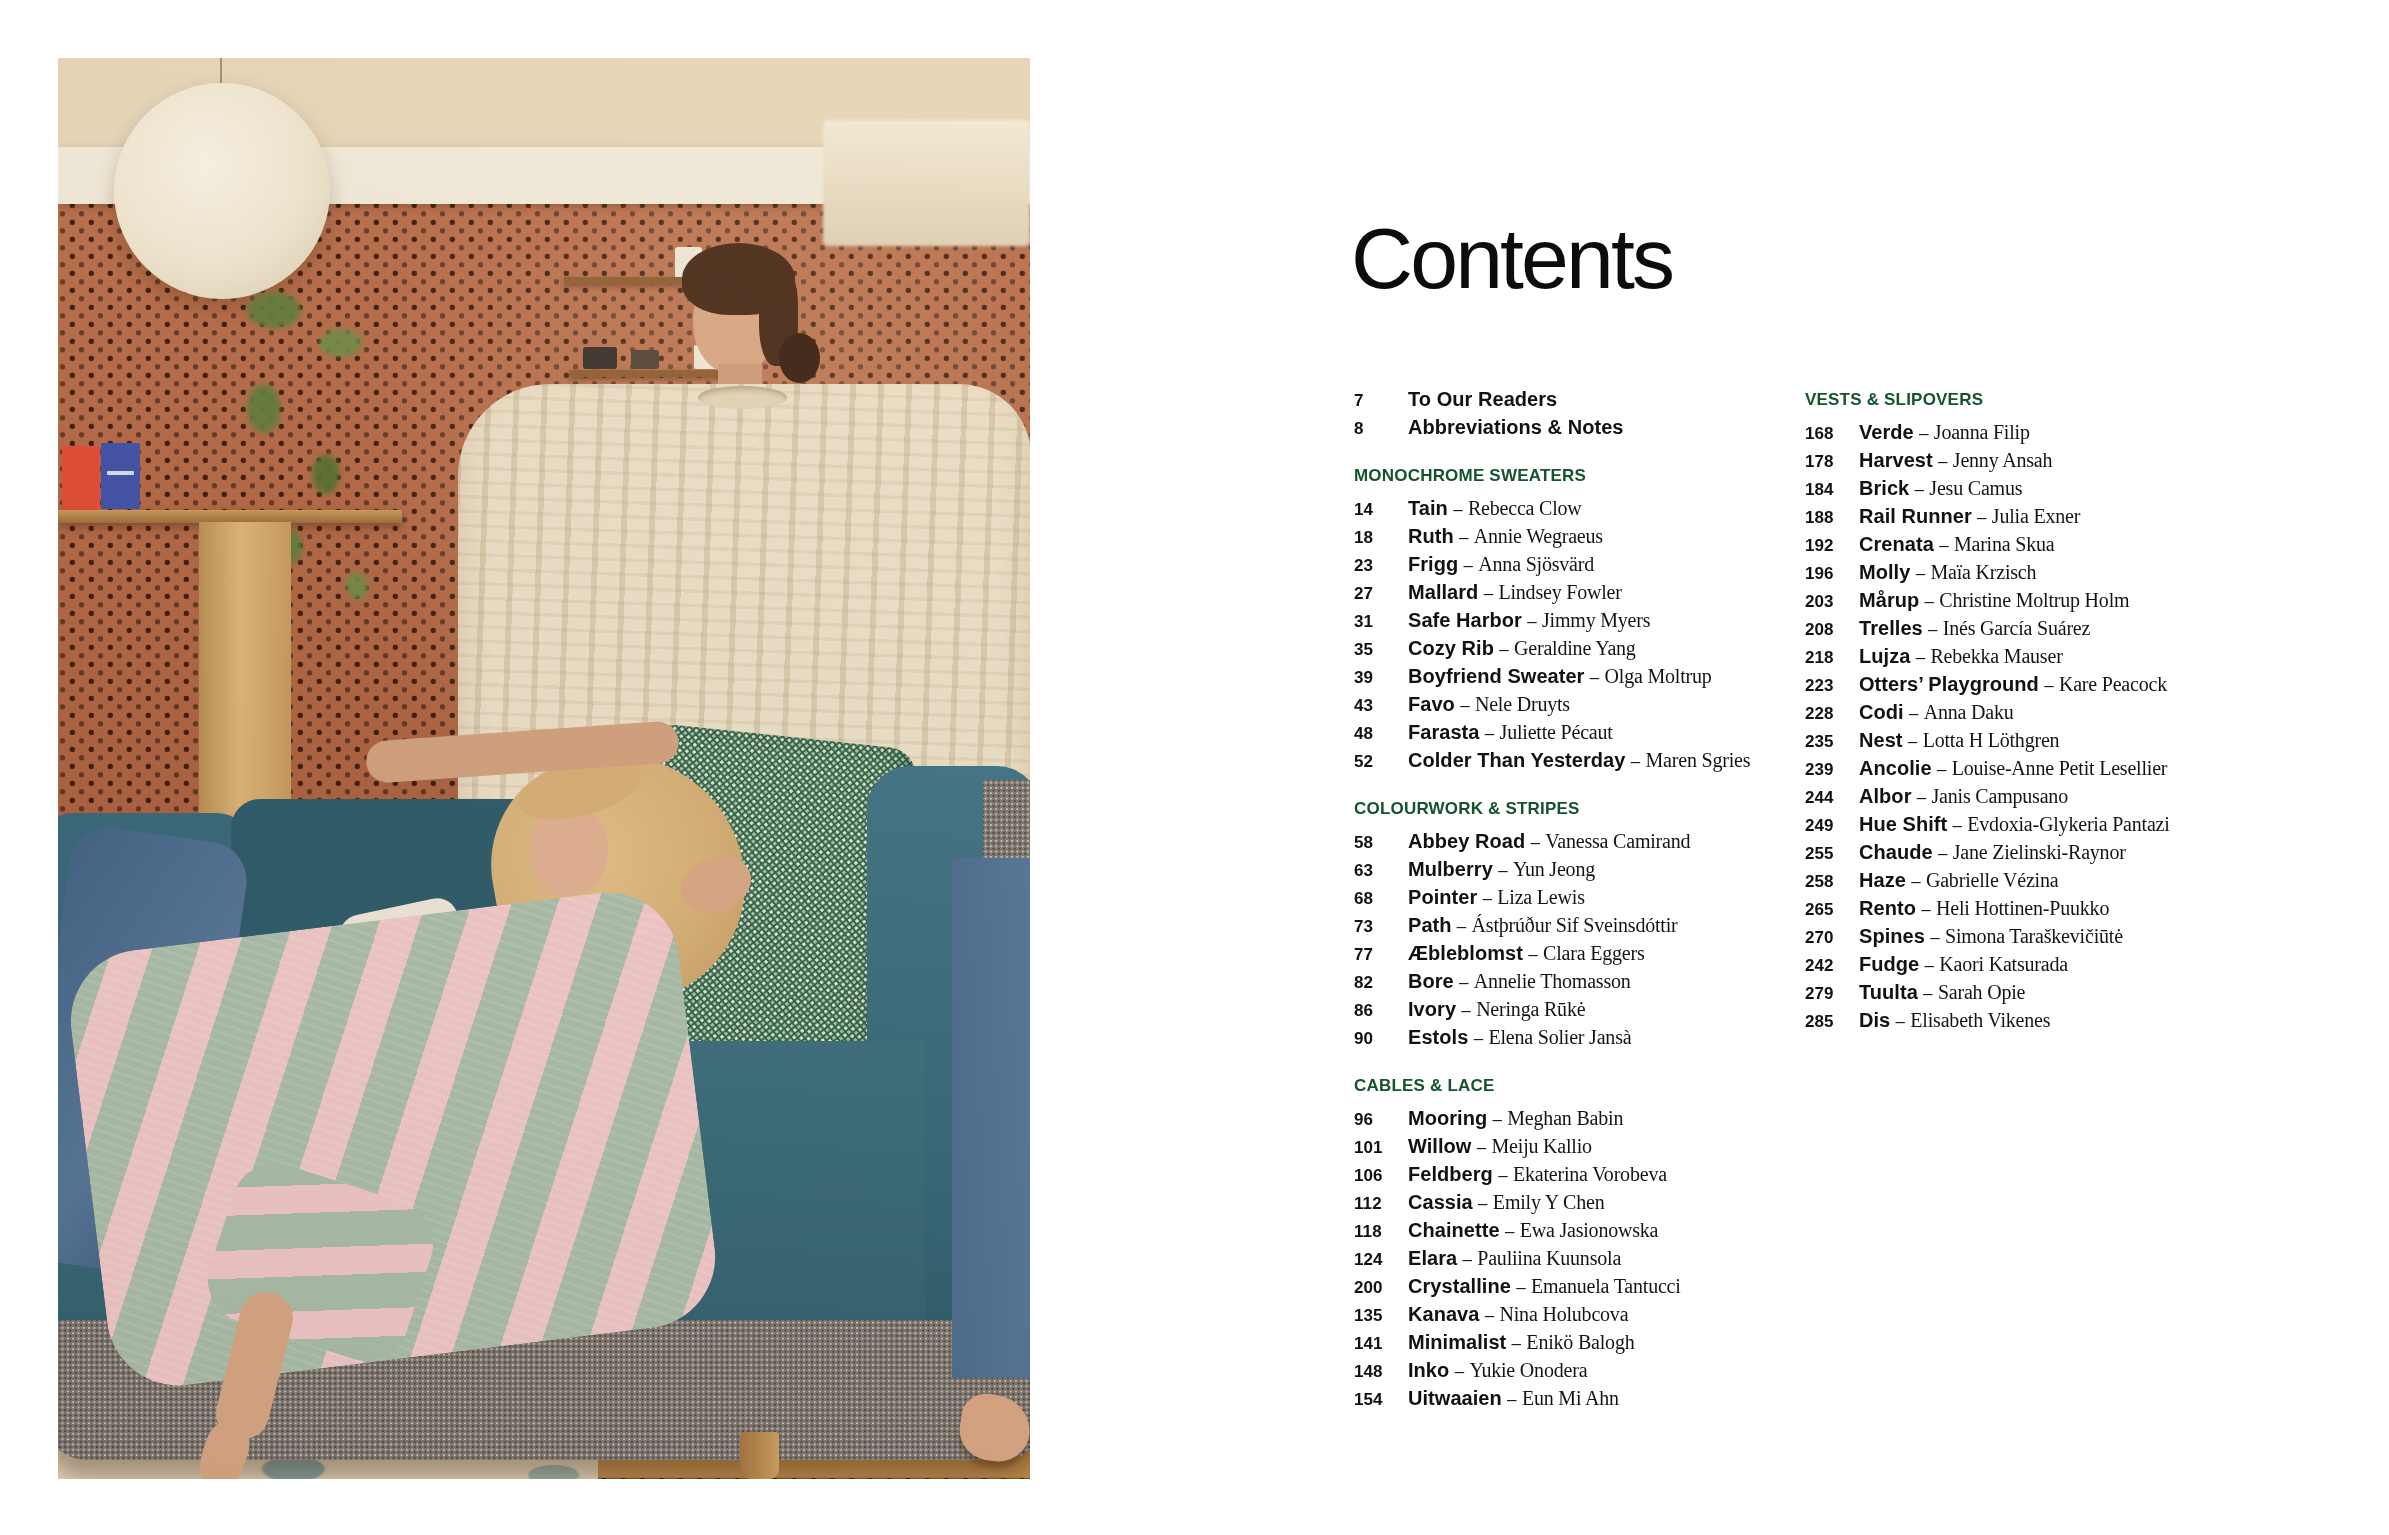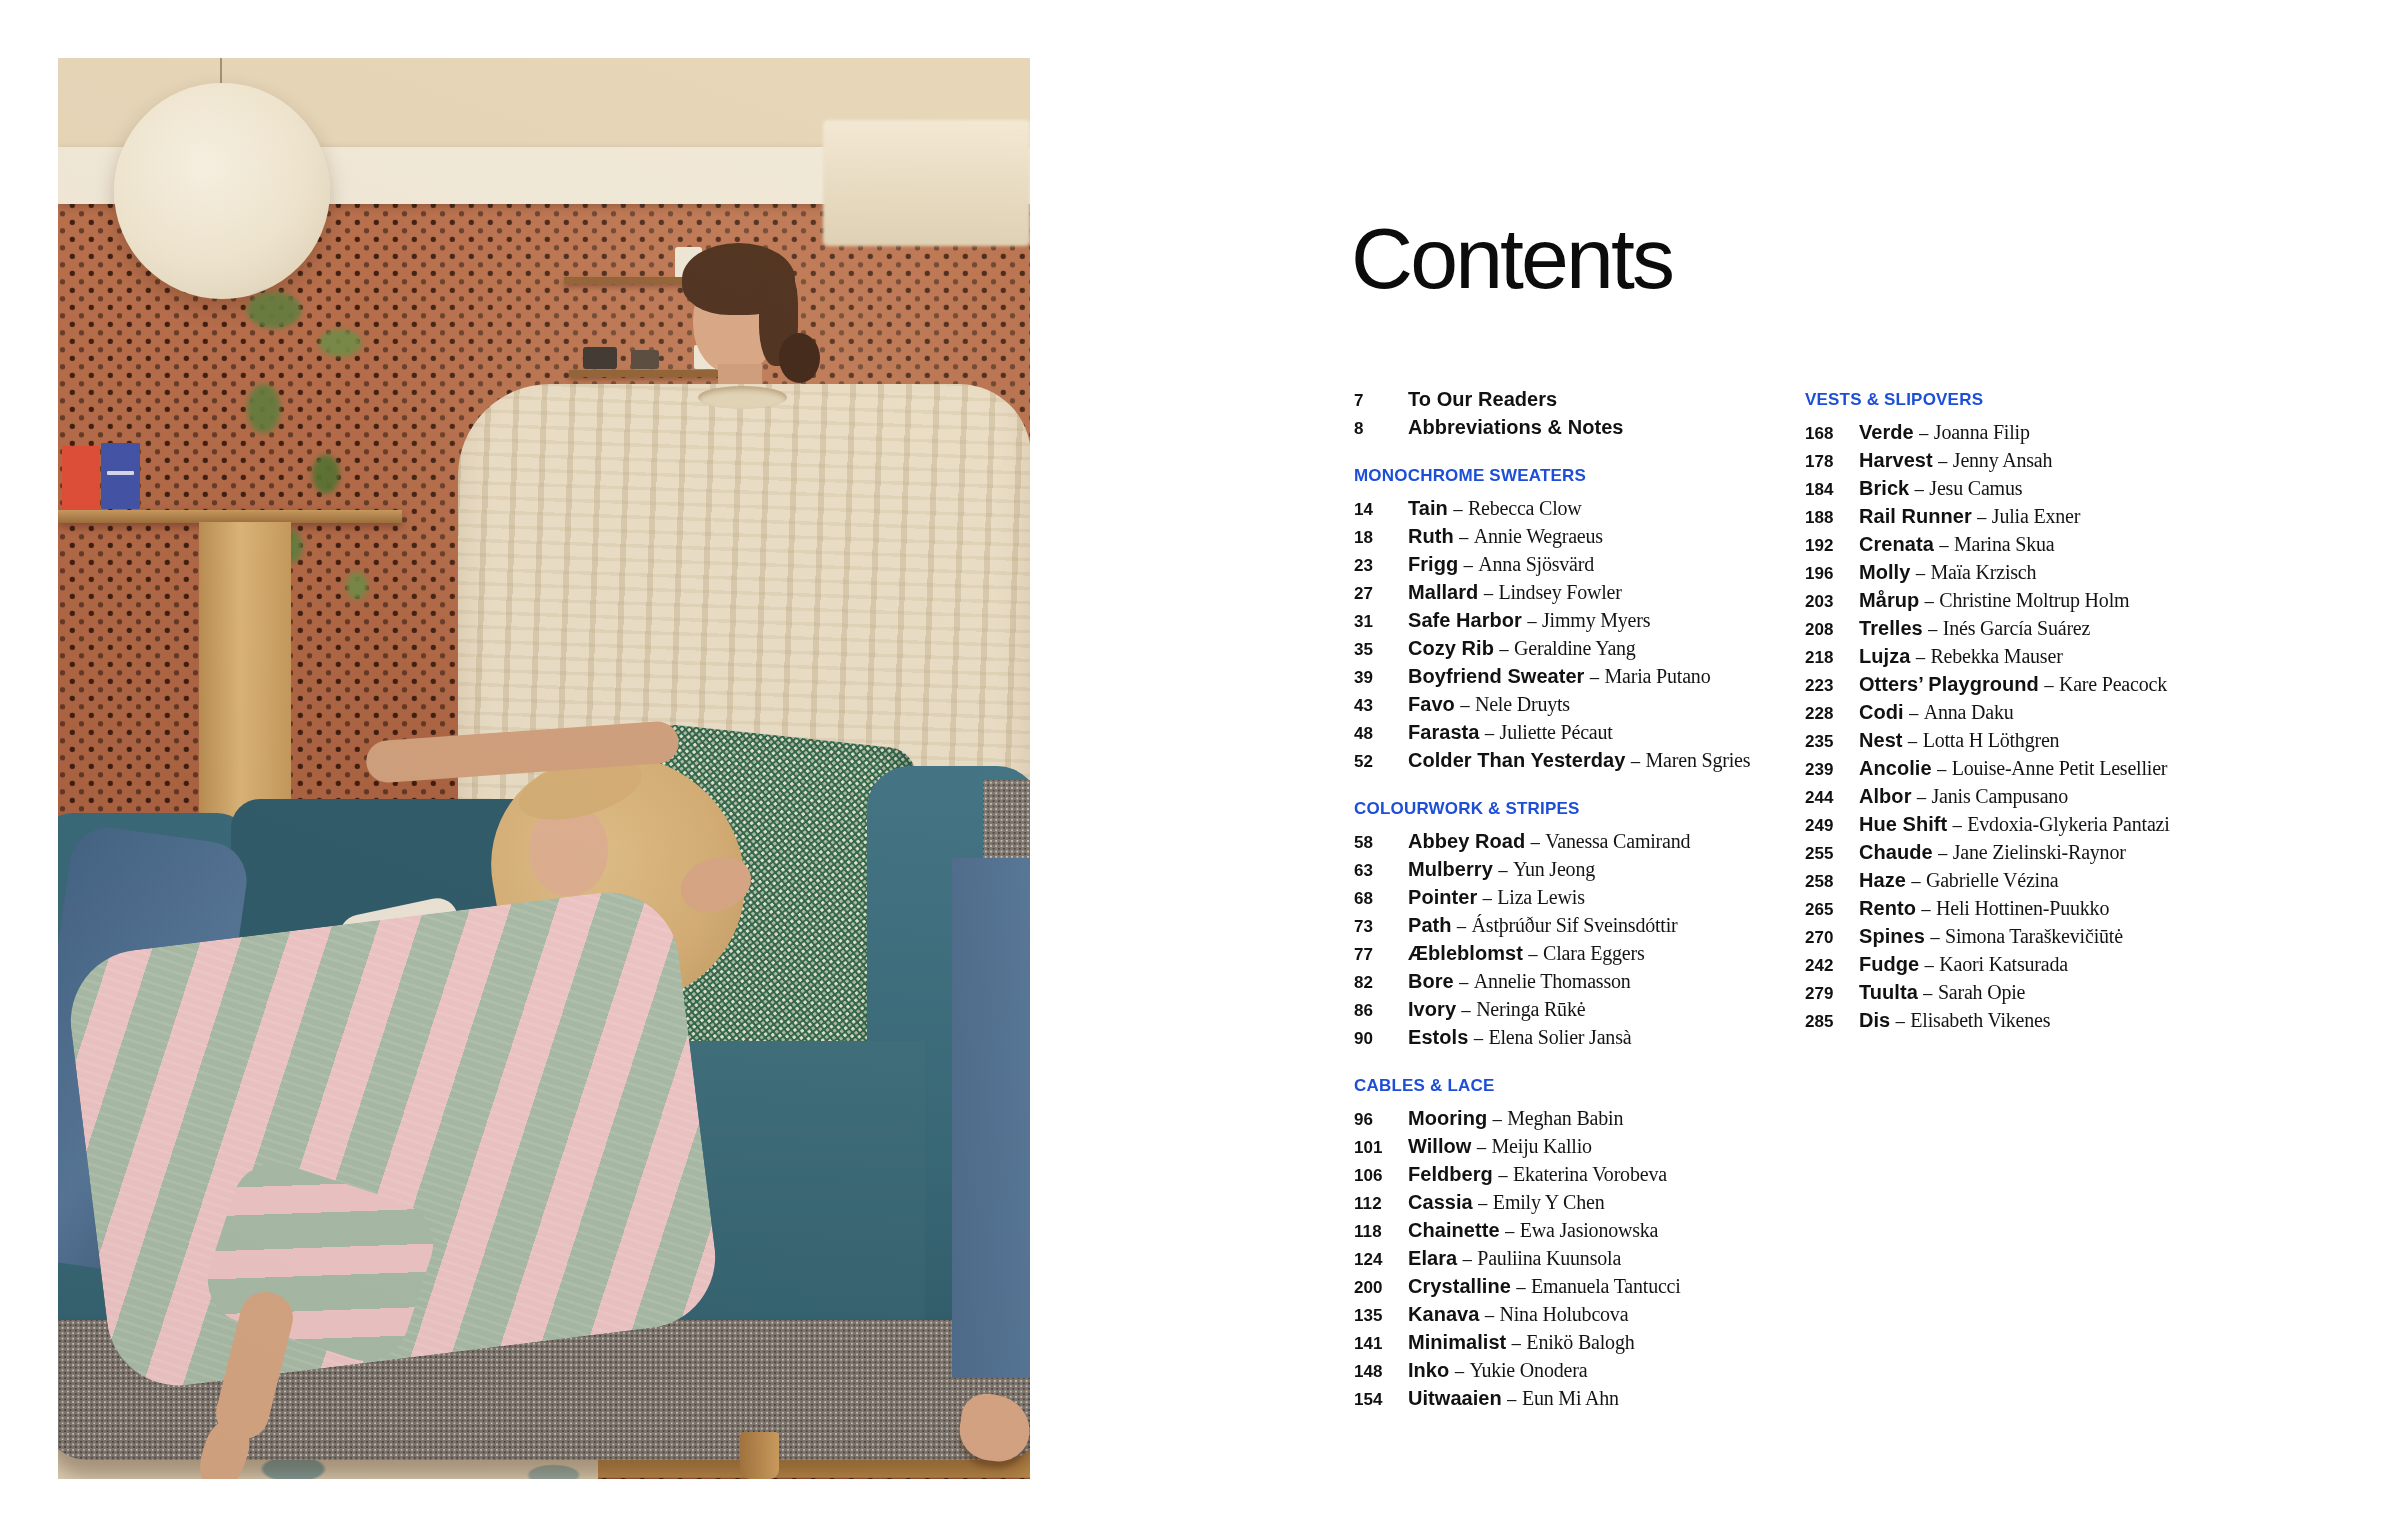--- a/index.html
+++ b/index.html
@@ -114,21 +114,21 @@
   .title{position:absolute;left:1351px;top:157px;font-size:86px;font-weight:500;letter-spacing:-2.9px;line-height:1;color:#0c0c0c;}
   .col{position:absolute;}
   .col1{left:1354px;top:385px;width:443px;}
   .col2{left:1805px;top:386px;width:568px;}
   .row{display:flex;align-items:baseline;height:28px;line-height:28px;white-space:nowrap;}
   .num{flex:0 0 54px;font-size:17px;font-weight:600;letter-spacing:0.1px;}
   .label{line-height:28px;}
   .pname{font-size:20px;font-weight:600;letter-spacing:0.05px;}
   .dash{font-size:17px;font-weight:500;margin:0 5.3px;}
   .designer{font-family:"Liberation Serif",serif;font-size:20px;font-weight:400;letter-spacing:-0.2px;color:#141414;}
-  .sec-head{font-size:17px;font-weight:700;line-height:28px;letter-spacing:0.2px;color:#1d4ed8;margin-top:21px;margin-bottom:3.9px;}
+  .sec-head{font-size:17px;font-weight:700;line-height:28px;letter-spacing:0.2px;color:#14532d;margin-top:21px;margin-bottom:3.9px;}
   .col .sec-head:first-child{margin-top:0;}
   .col1 .sec-head:last-of-type{margin-top:41px;}
   .col2 .sec-head:not(:first-child){margin-top:30px;}
 </style>
 </head>
 <body>
 
 <div class="photo" style="--wall: #b2613d; --wall_dot: #38180c; --ceiling: #e6d7ba; --beam: #f1ebdb; --lamp: #efe7d2; --plant: #5e7b3c; --book_red: #e04a36; --book_blue: #3c4fa8; --skin: #d9a887; --hair_dark: #4a2e1c; --hair_blonde: #d6b077; --sweater_cream: #ece1ca; --sweater_sage: #a9bfab; --sweater_pink: #f2c9cb; --jeans: #53769a; --sofa_blue: #33687a; --sofa_blue_dark: #2a5a6b; --cushion_green: #2c684b; --cushion_dot: #e9e6d6; --tweed: #7d7872; --floor: #c49350; --rug: #e7ddc2; --rug_teal: #6f9aa0;">
   <div class="wall"></div>
   <div class="ceiling"></div>
@@ -211,21 +211,21 @@
     <div class="row">
       <span class="num">31</span>
       <span class="label"><span class="pname">Safe Harbor</span><span class="dash">–</span><span class="designer">Jimmy Myers</span></span>
     </div>
     <div class="row">
       <span class="num">35</span>
       <span class="label"><span class="pname">Cozy Rib</span><span class="dash">–</span><span class="designer">Geraldine Yang</span></span>
     </div>
     <div class="row">
       <span class="num">39</span>
-      <span class="label"><span class="pname">Boyfriend Sweater</span><span class="dash">–</span><span class="designer">Maria Putano</span></span>
+      <span class="label"><span class="pname">Boyfriend Sweater</span><span class="dash">–</span><span class="designer">Olga Moltrup</span></span>
     </div>
     <div class="row">
       <span class="num">43</span>
       <span class="label"><span class="pname">Favo</span><span class="dash">–</span><span class="designer">Nele Druyts</span></span>
     </div>
     <div class="row">
       <span class="num">48</span>
       <span class="label"><span class="pname">Farasta</span><span class="dash">–</span><span class="designer">Juliette Pécaut</span></span>
     </div>
     <div class="row">

